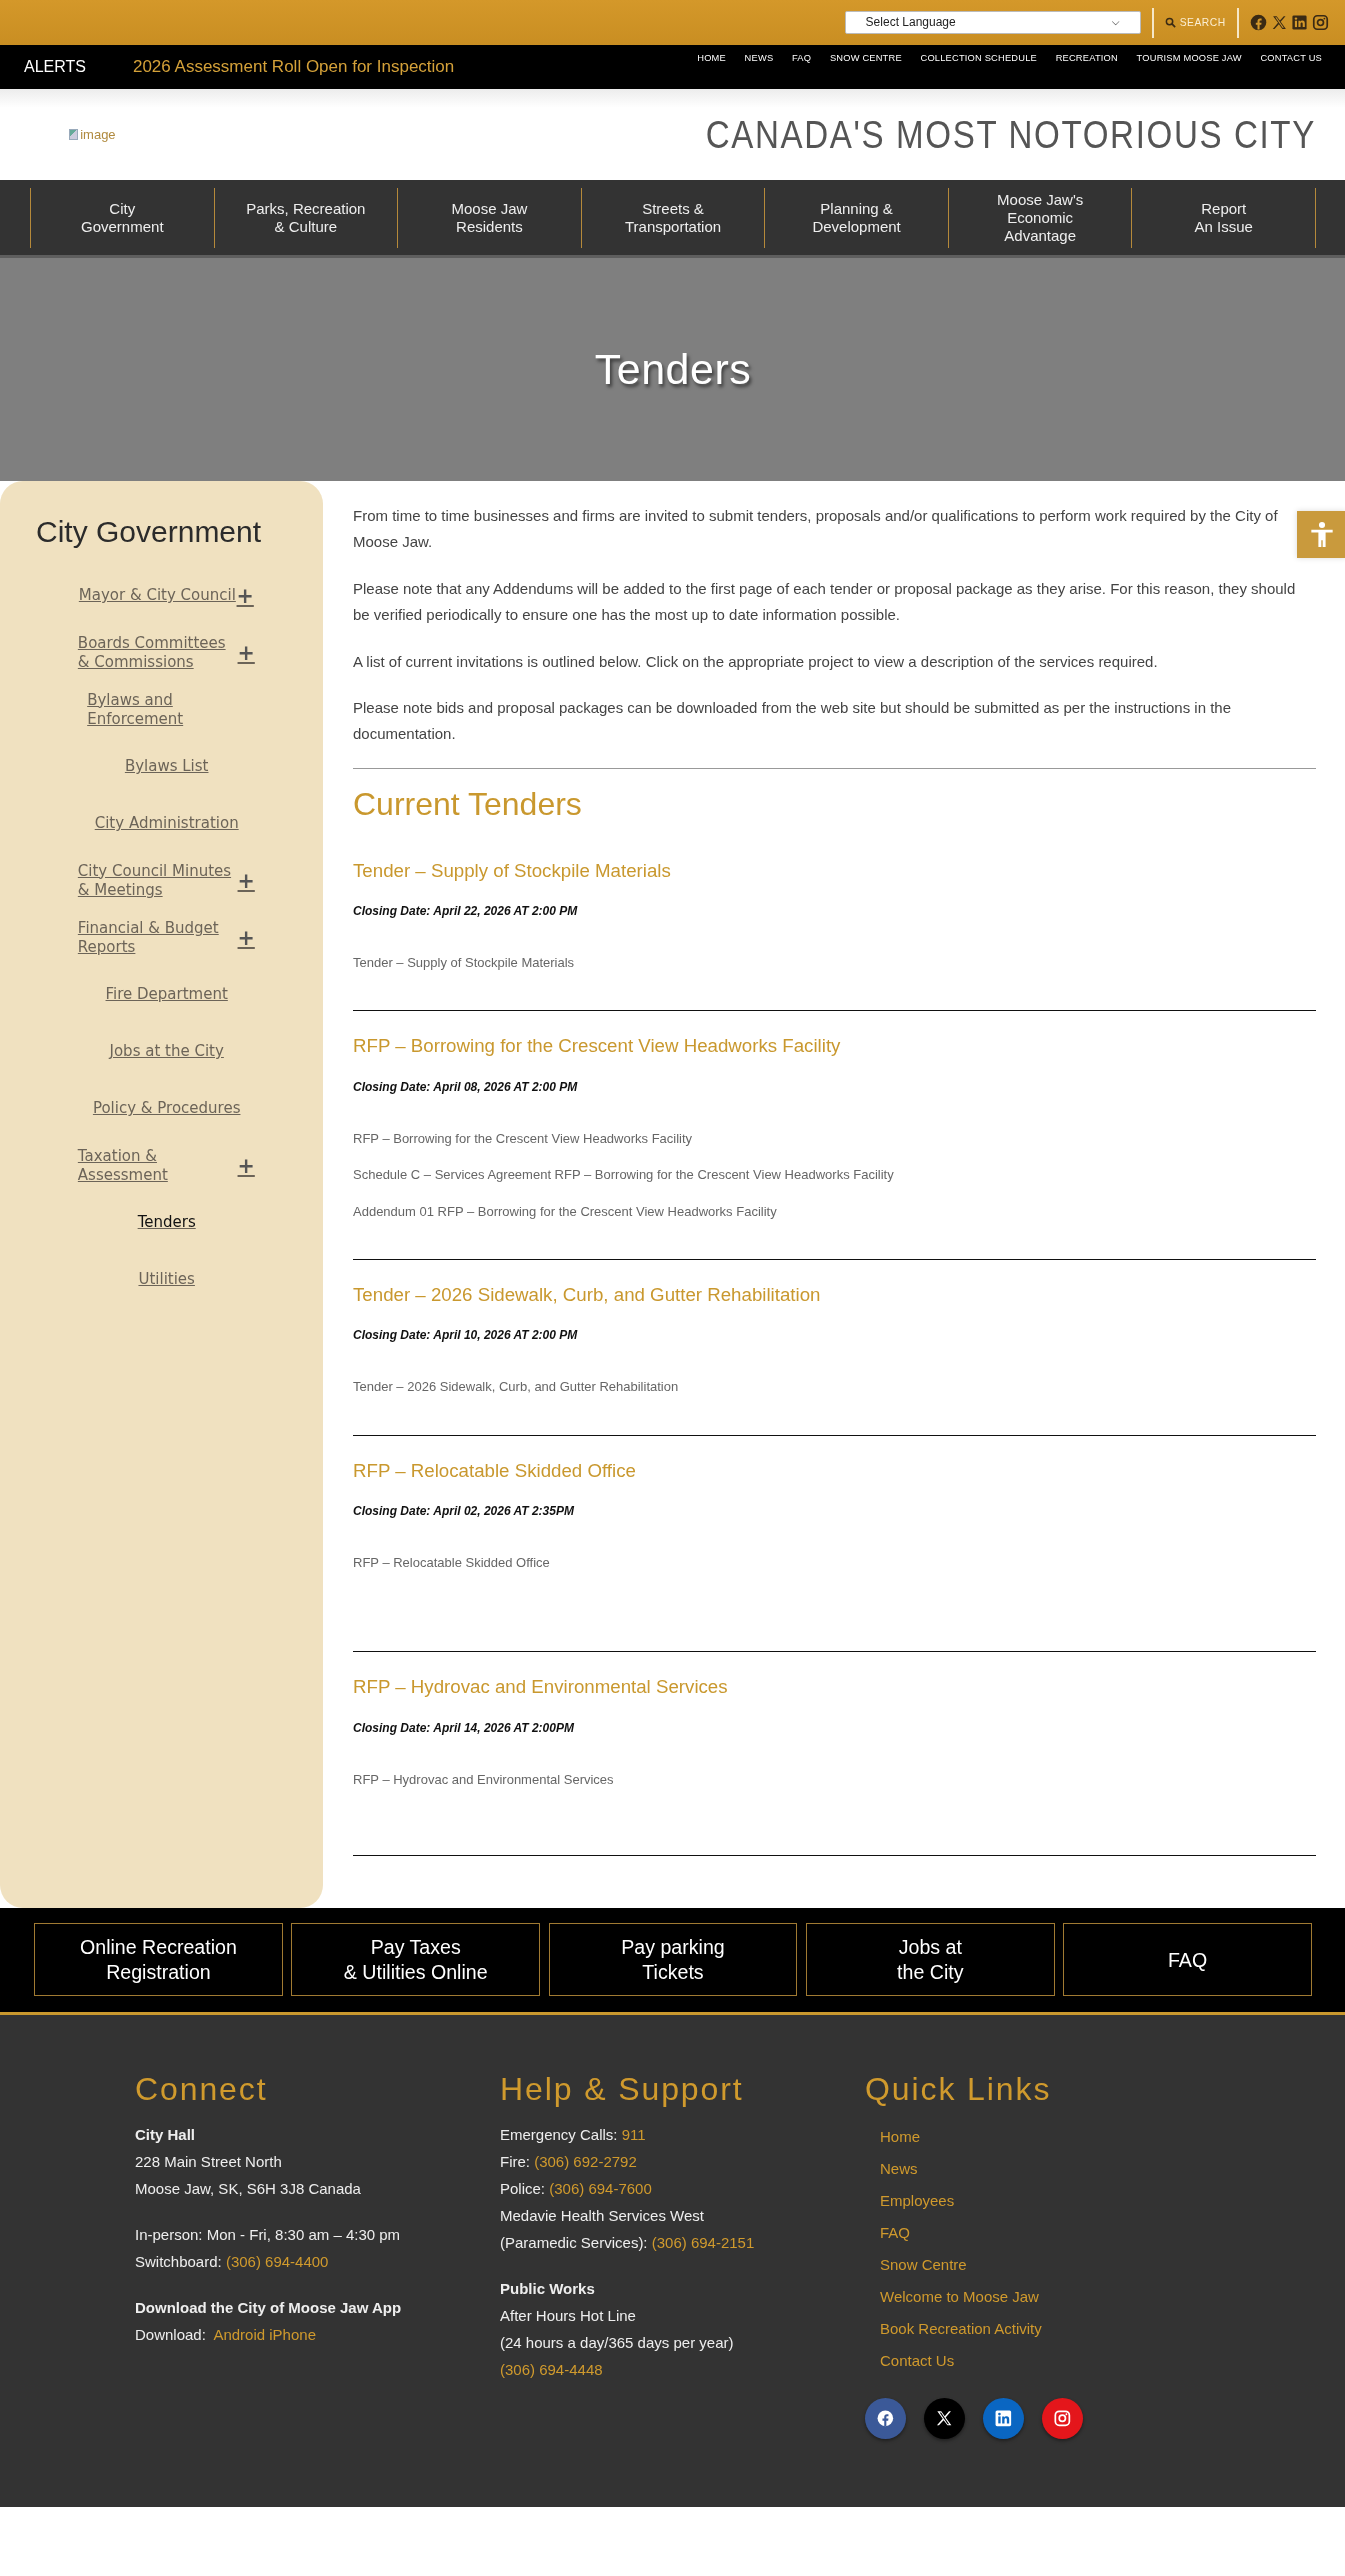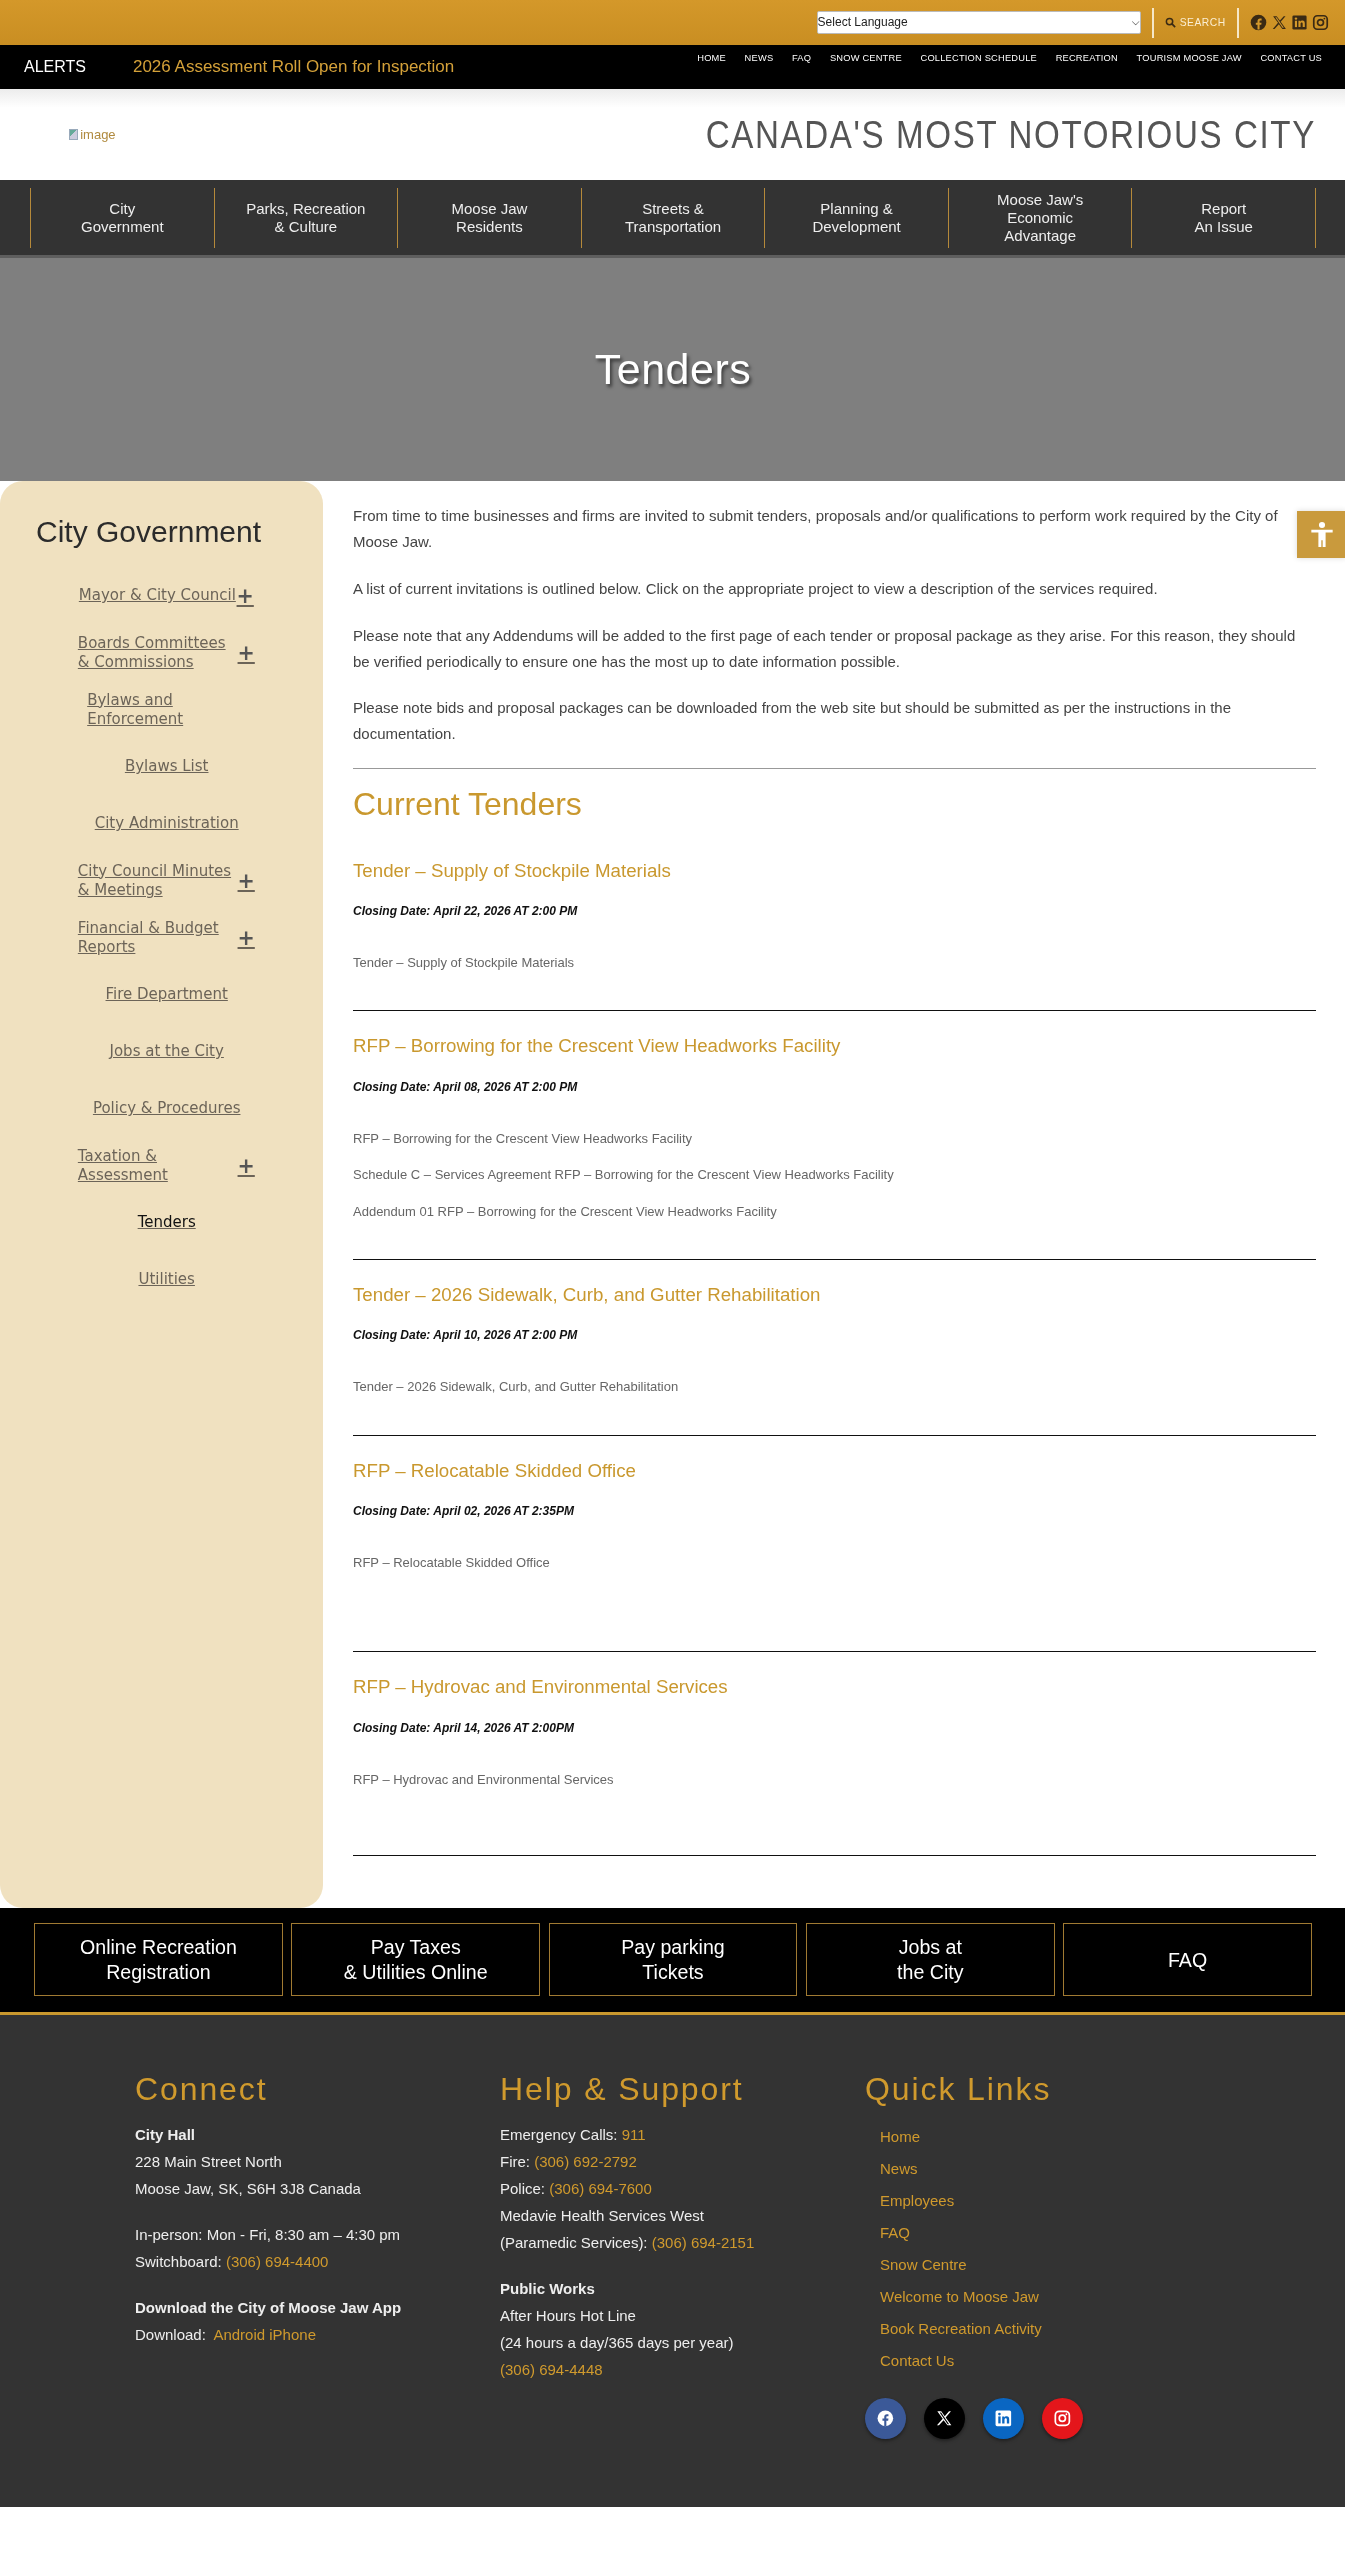--- a/index.html
+++ b/index.html
@@ -1,21 +1,21 @@
 <!DOCTYPE html>
 <html style="font-size:15px"><head>
 <meta charset="utf-8">
 <style>
   * { box-sizing: border-box; margin: 0; padding: 0; }
   body { width: 1346px; font-family: "DejaVu Sans", sans-serif; background: #fff; color: #444; }
   a { text-decoration: none; color: inherit; }
 
   
   .topbar { height: 45px; background: linear-gradient(#d4982a, #c98e22); display: flex; align-items: center; justify-content: flex-end; padding-right: 17px; }
-  .lang-select { width: 324px; height: 22.4px; background: #fff; border: 0.9px solid #bbb; border-radius: 1.9px; font-family: "Liberation Sans", sans-serif; font-size: 12px; color: #222; display: flex; align-items: center; justify-content: space-between; padding: 0 0; }
+  .lang-select { width: 296px; height: 22.4px; background: #fff; border: 0.9px solid #bbb; border-radius: 1.9px; font-family: "Liberation Sans", sans-serif; font-size: 12px; color: #222; display: flex; align-items: center; justify-content: space-between; padding: 0 20px; }
   .lang-select .chev { font-size: 10.3px; color: #333; }
   .vsep { width: 1.9px; height: 30px; background: #f6e7c8; margin: 0 11.2px; }
   .search-btn { display: flex; align-items: center; gap: 3.7px; color: #fbeed2; font-size: 10.3px; letter-spacing: 0.5px; font-family: "Liberation Sans", sans-serif; }
   .search-btn svg { width: 11.2px; height: 11.2px; }
   .social-top { display: flex; gap: 3.7px; align-items: center; }
   .social-top span { width: 17px; height: 17px; display: inline-flex; align-items: center; justify-content: center; }
   .social-top svg { width: 17px; height: 17px; fill: #3a2a14; }
 
   
   .alertbar { height: 44px; background: #000; display: flex; align-items: center; padding: 0 24px; position: relative; }
@@ -223,22 +223,22 @@
     <a class="side-item active">
         <span class="lbl">Tenders</span>
       </a>
     <a class="side-item">
         <span class="lbl">Utilities</span>
       </a>
   </aside>
 
   <main class="main">
     <p class="intro">From time to time businesses and firms are invited to submit tenders, proposals and/or qualifications to perform work required by the City of Moose Jaw.</p>
+    <p class="intro">Please note that any Addendums will be added to the first page of each tender or proposal package as they arise. For this reason, they should be verified periodically to ensure one has the most up to date information possible.</p>
     <p class="intro">A list of current invitations is outlined below. Click on the appropriate project to view a description of the services required.</p>
-    <p class="intro">Please note that any Addendums will be added to the first page of each tender or proposal package as they arise. For this reason, they should be verified periodically to ensure one has the most up to date information possible.</p>
     <p class="intro">Please note bids and proposal packages can be downloaded from the web site but should be submitted as per the instructions in the documentation.</p>
     <hr class="rule-grey">
     <h2 class="current">Current Tenders</h2>
 
     <div class="tender">
       <h3><a>Tender – Supply of Stockpile Materials</a></h3>
       <div class="closing">Closing Date: April 22, 2026 AT 2:00 PM</div>
       <a class="doc">Tender – Supply of Stockpile Materials</a>
       <div class="spacer"></div>
     </div>

